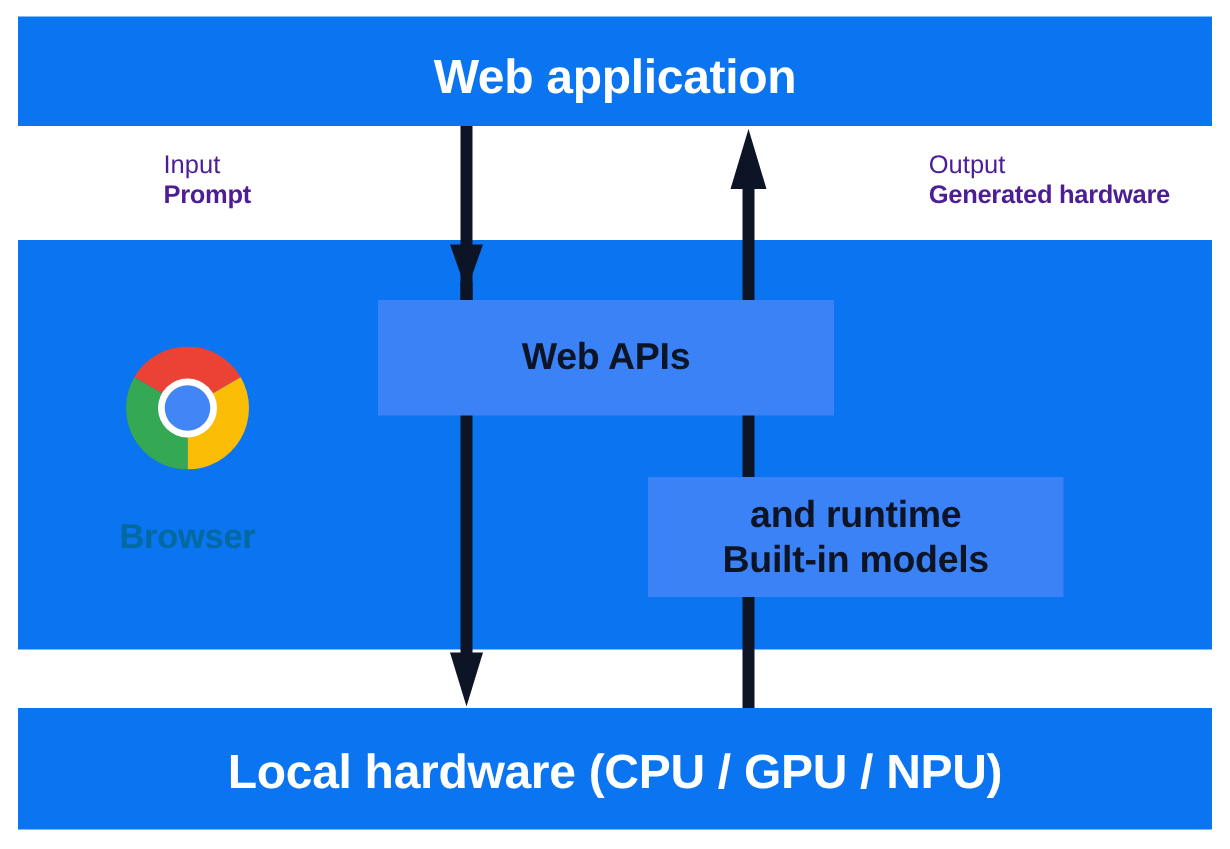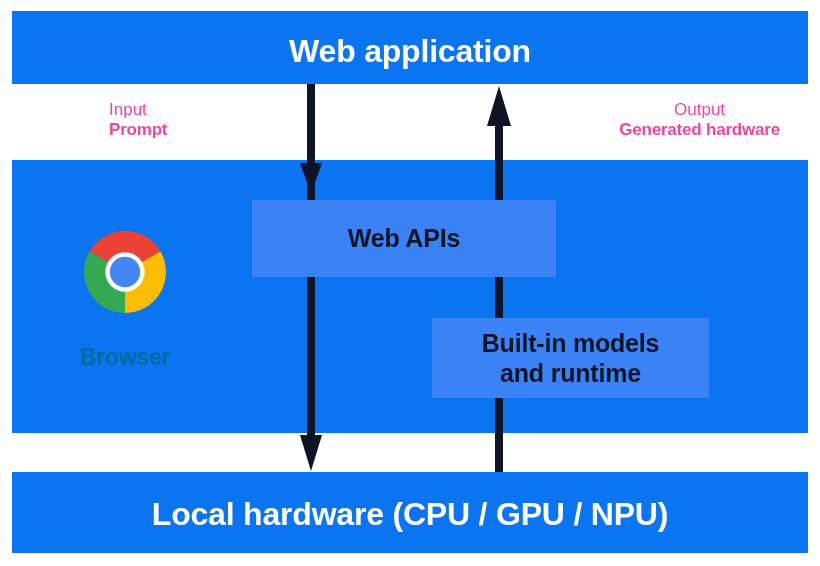--- a/index.html
+++ b/index.html
@@ -51,21 +51,21 @@
     font-size: 32px;
     letter-spacing: -0.2px;
     white-space: nowrap;
   }
   #web-app-title { top: 33px; }
   #hardware-title { top: 496px; }
 
   
   .io-label {
     position: absolute;
-    color: #ec4899;
+    color: #4c1d95;
     line-height: 1.18;
   }
   .io-kind {
     font-size: 17px;
     font-weight: normal;
     display: block;
   }
   .io-value {
     font-size: 17px;
     font-weight: bold;
@@ -73,21 +73,21 @@
     letter-spacing: -0.2px;
   }
   #input-label {
     left: 109px;
     top: 100px;
     text-align: left;
   }
   #output-label {
     right: 40px;
     top: 100px;
-    text-align: center;
+    text-align: left;
   }
 
   
   .arrow {
     position: absolute;
   }
   #arrow-down { left: 295px; top: 84px; }
   #arrow-up   { left: 482px; top: 86px; }
 
   
@@ -203,21 +203,21 @@
       <rect x="13" y="36" width="8" height="352" fill="#0d1426"></rect>
     </svg>
   </div>
 
   <div class="amber-box" id="web-apis-box">
     <span>Web APIs</span>
   </div>
 
   <div class="amber-box" id="builtin-box">
     <span>
+      <span class="box-line">and runtime</span>
       <span class="box-line">Built-in models</span>
-      <span class="box-line">and runtime</span>
     </span>
   </div>
 
   <div class="band" id="hardware-band"></div>
   <div class="band-title" id="hardware-title">Local hardware (CPU / GPU / NPU)</div>
 
 </div>
 
 </body></html>

